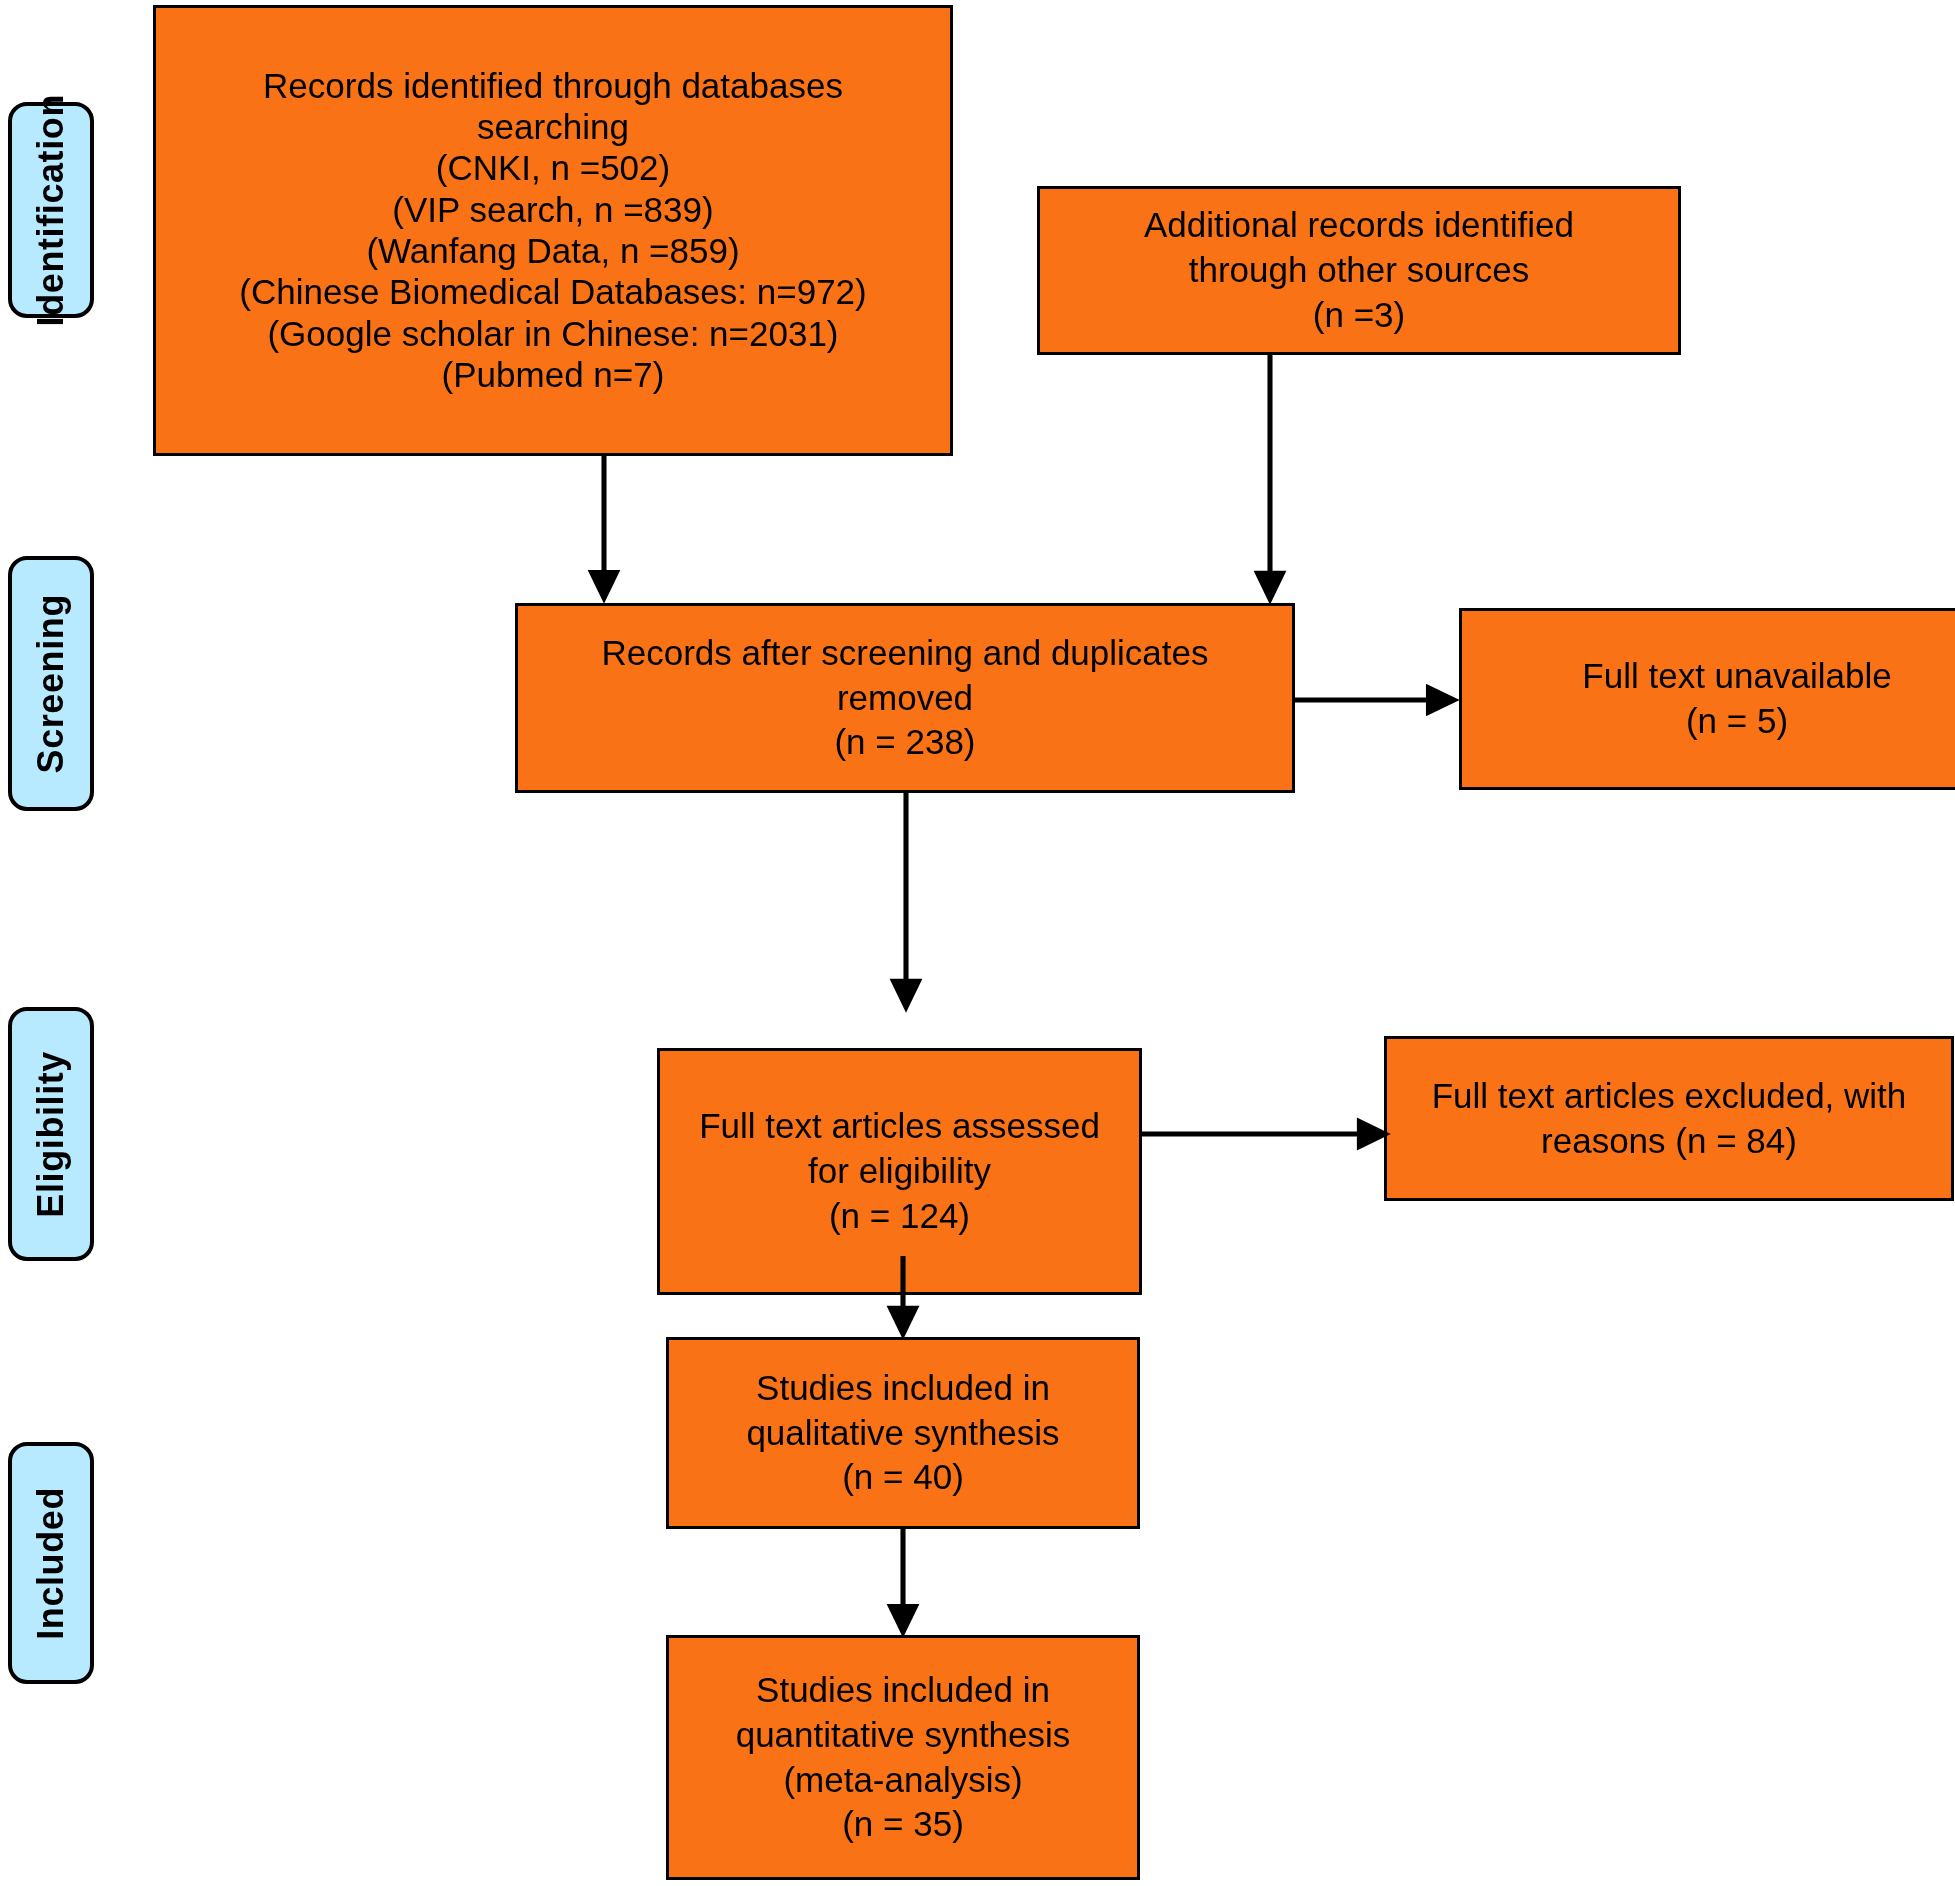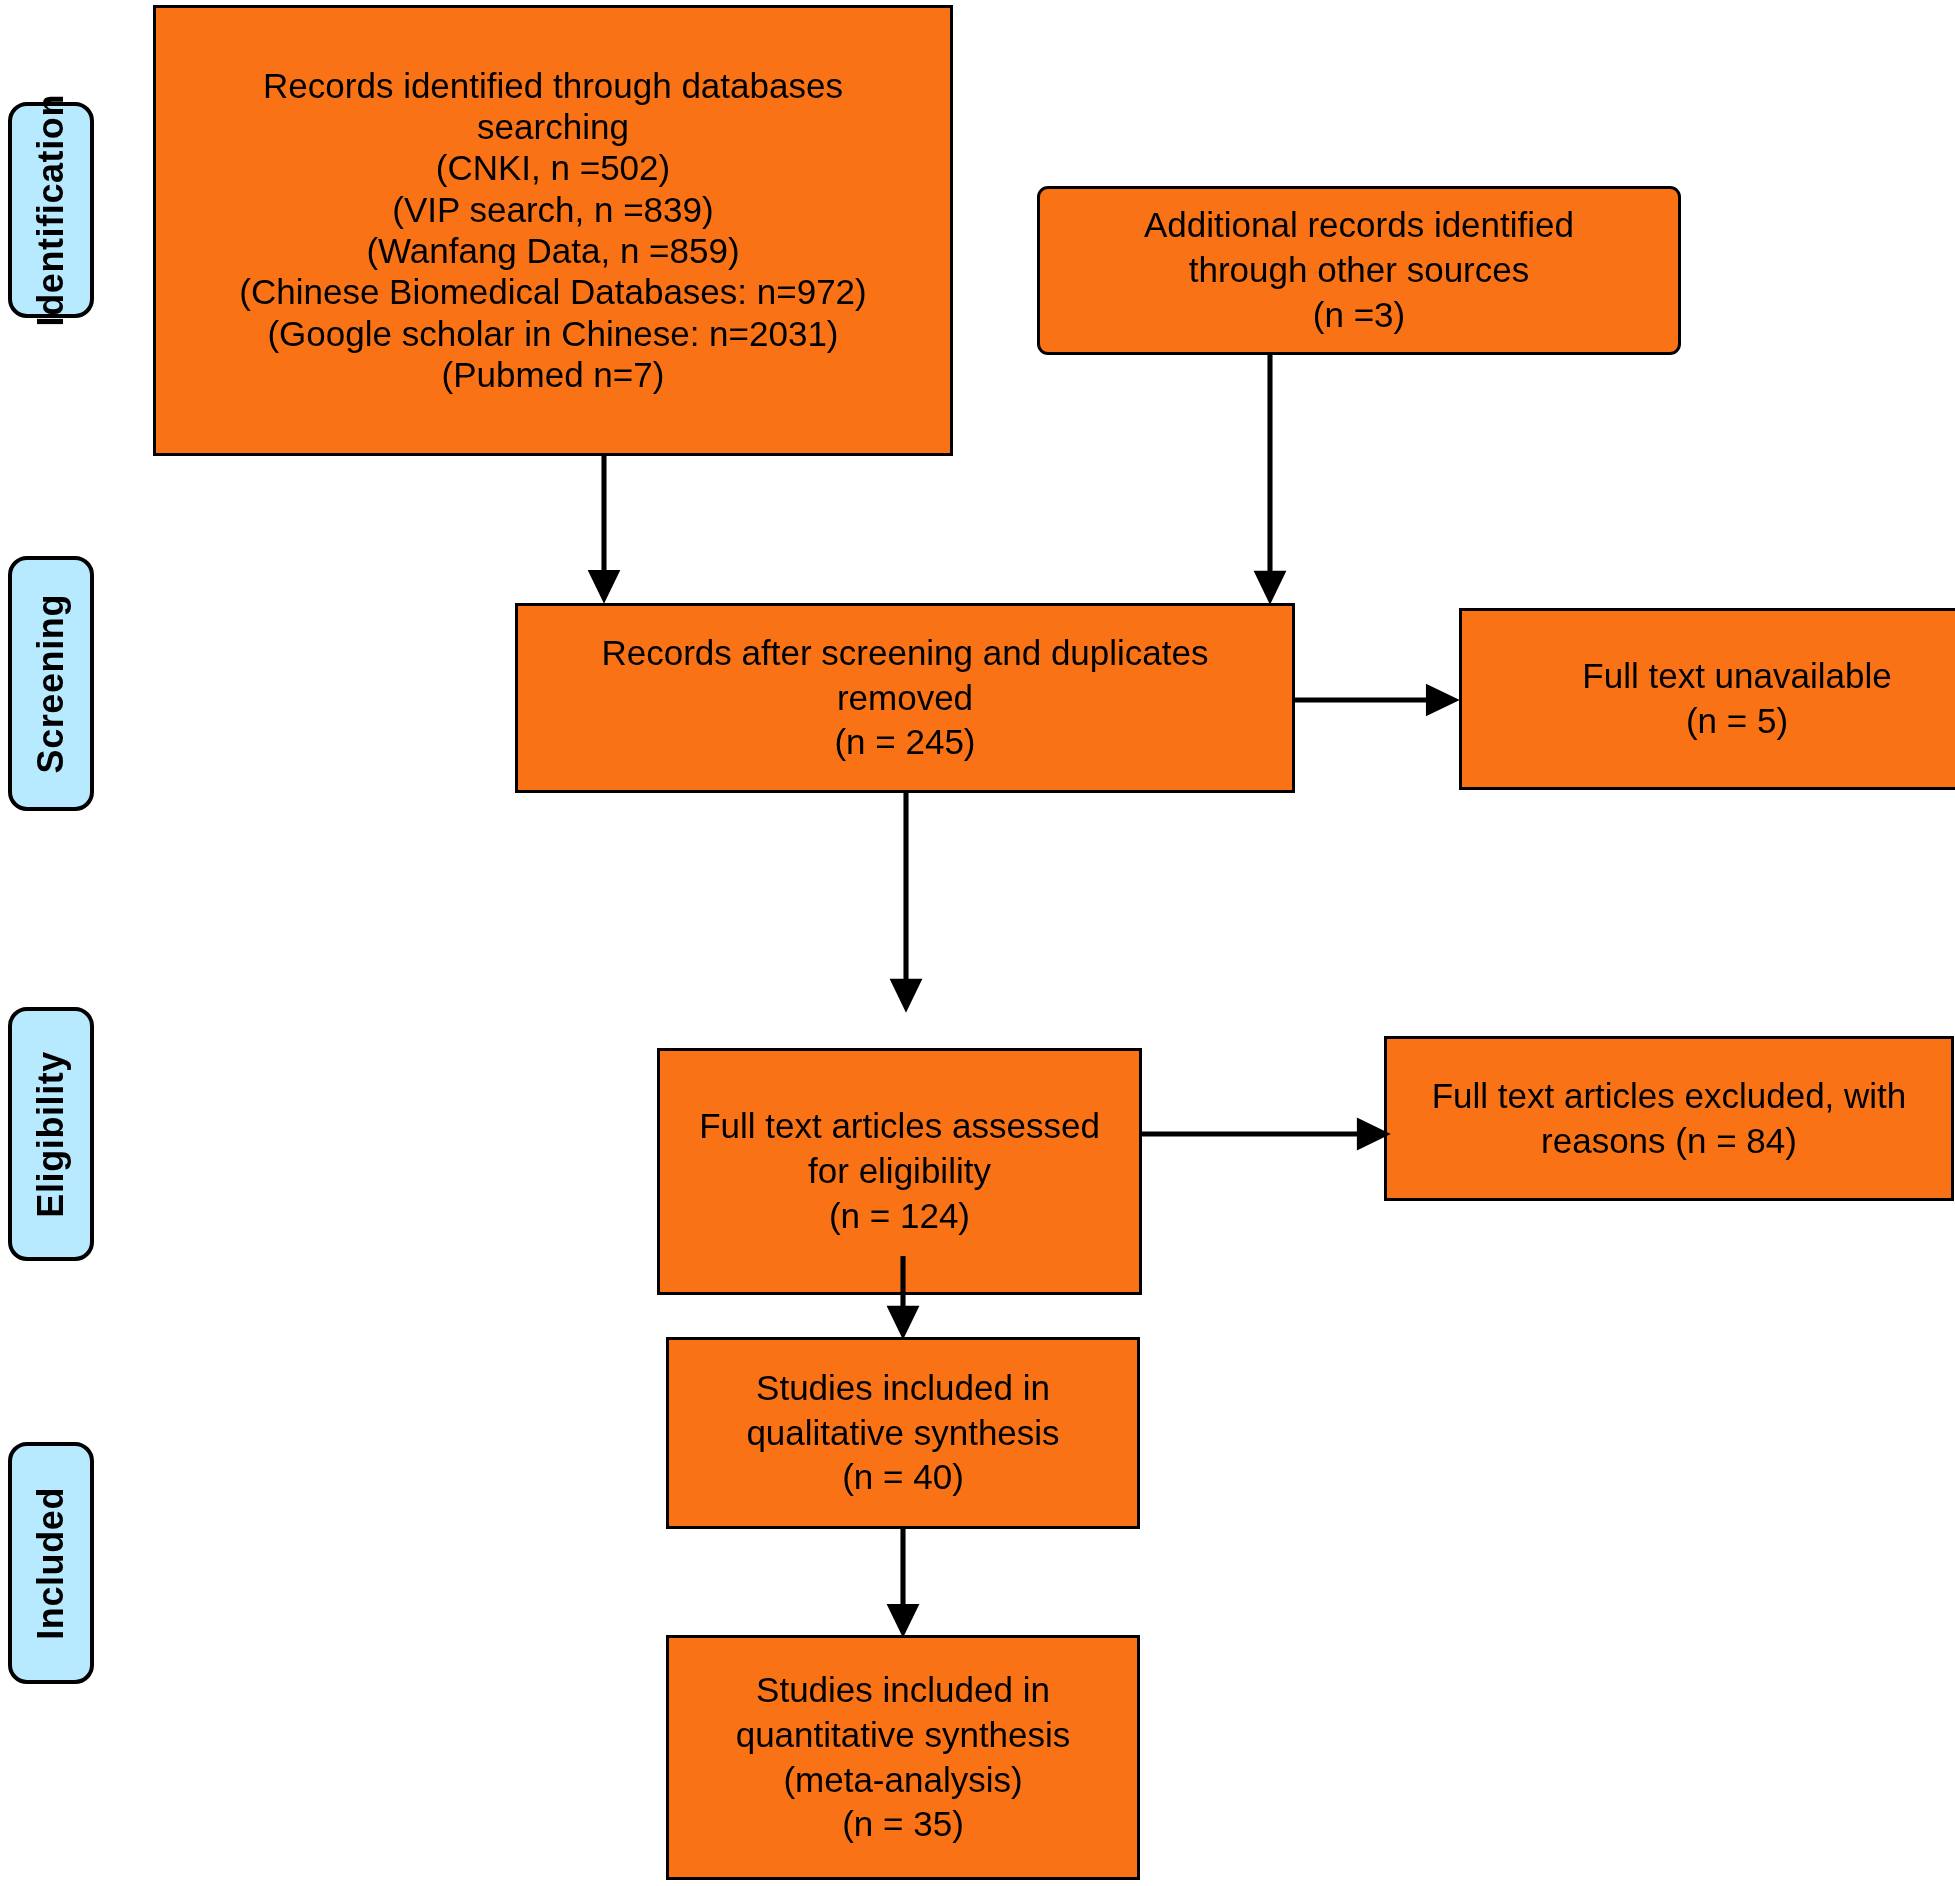--- a/index.html
+++ b/index.html
@@ -94,30 +94,30 @@
     <div class="box-text">Records identified through databases
 searching
 (CNKI, n =502)
 (VIP search, n =839)
 (Wanfang Data, n =859)
 (Chinese Biomedical Databases: n=972)
 (Google scholar in Chinese: n=2031)
 (Pubmed n=7)</div>
   </div>
 
-  <div class="flow-box" style="left:1037px; top:186px; width:644px; height:169px;border-radius:11px;">
+  <div class="flow-box" style="left:1037px; top:186px; width:644px; height:169px;">
     <div class="box-text">Additional records identified
 through other sources
 (n =3)</div>
   </div>
 
   <div class="flow-box" style="left:515px; top:603px; width:780px; height:190px;">
     <div class="box-text">Records after screening and duplicates
 removed
-(n = 245)</div>
+(n = 238)</div>
   </div>
 
   <div class="flow-box" style="left:1459px; top:608px; width:556px; height:182px;">
     <div class="box-text">Full text unavailable
 (n = 5)</div>
   </div>
 
   <div class="flow-box" style="left:657px; top:1048px; width:485px; height:247px;">
     <div class="box-text">Full text articles assessed
 for eligibility

